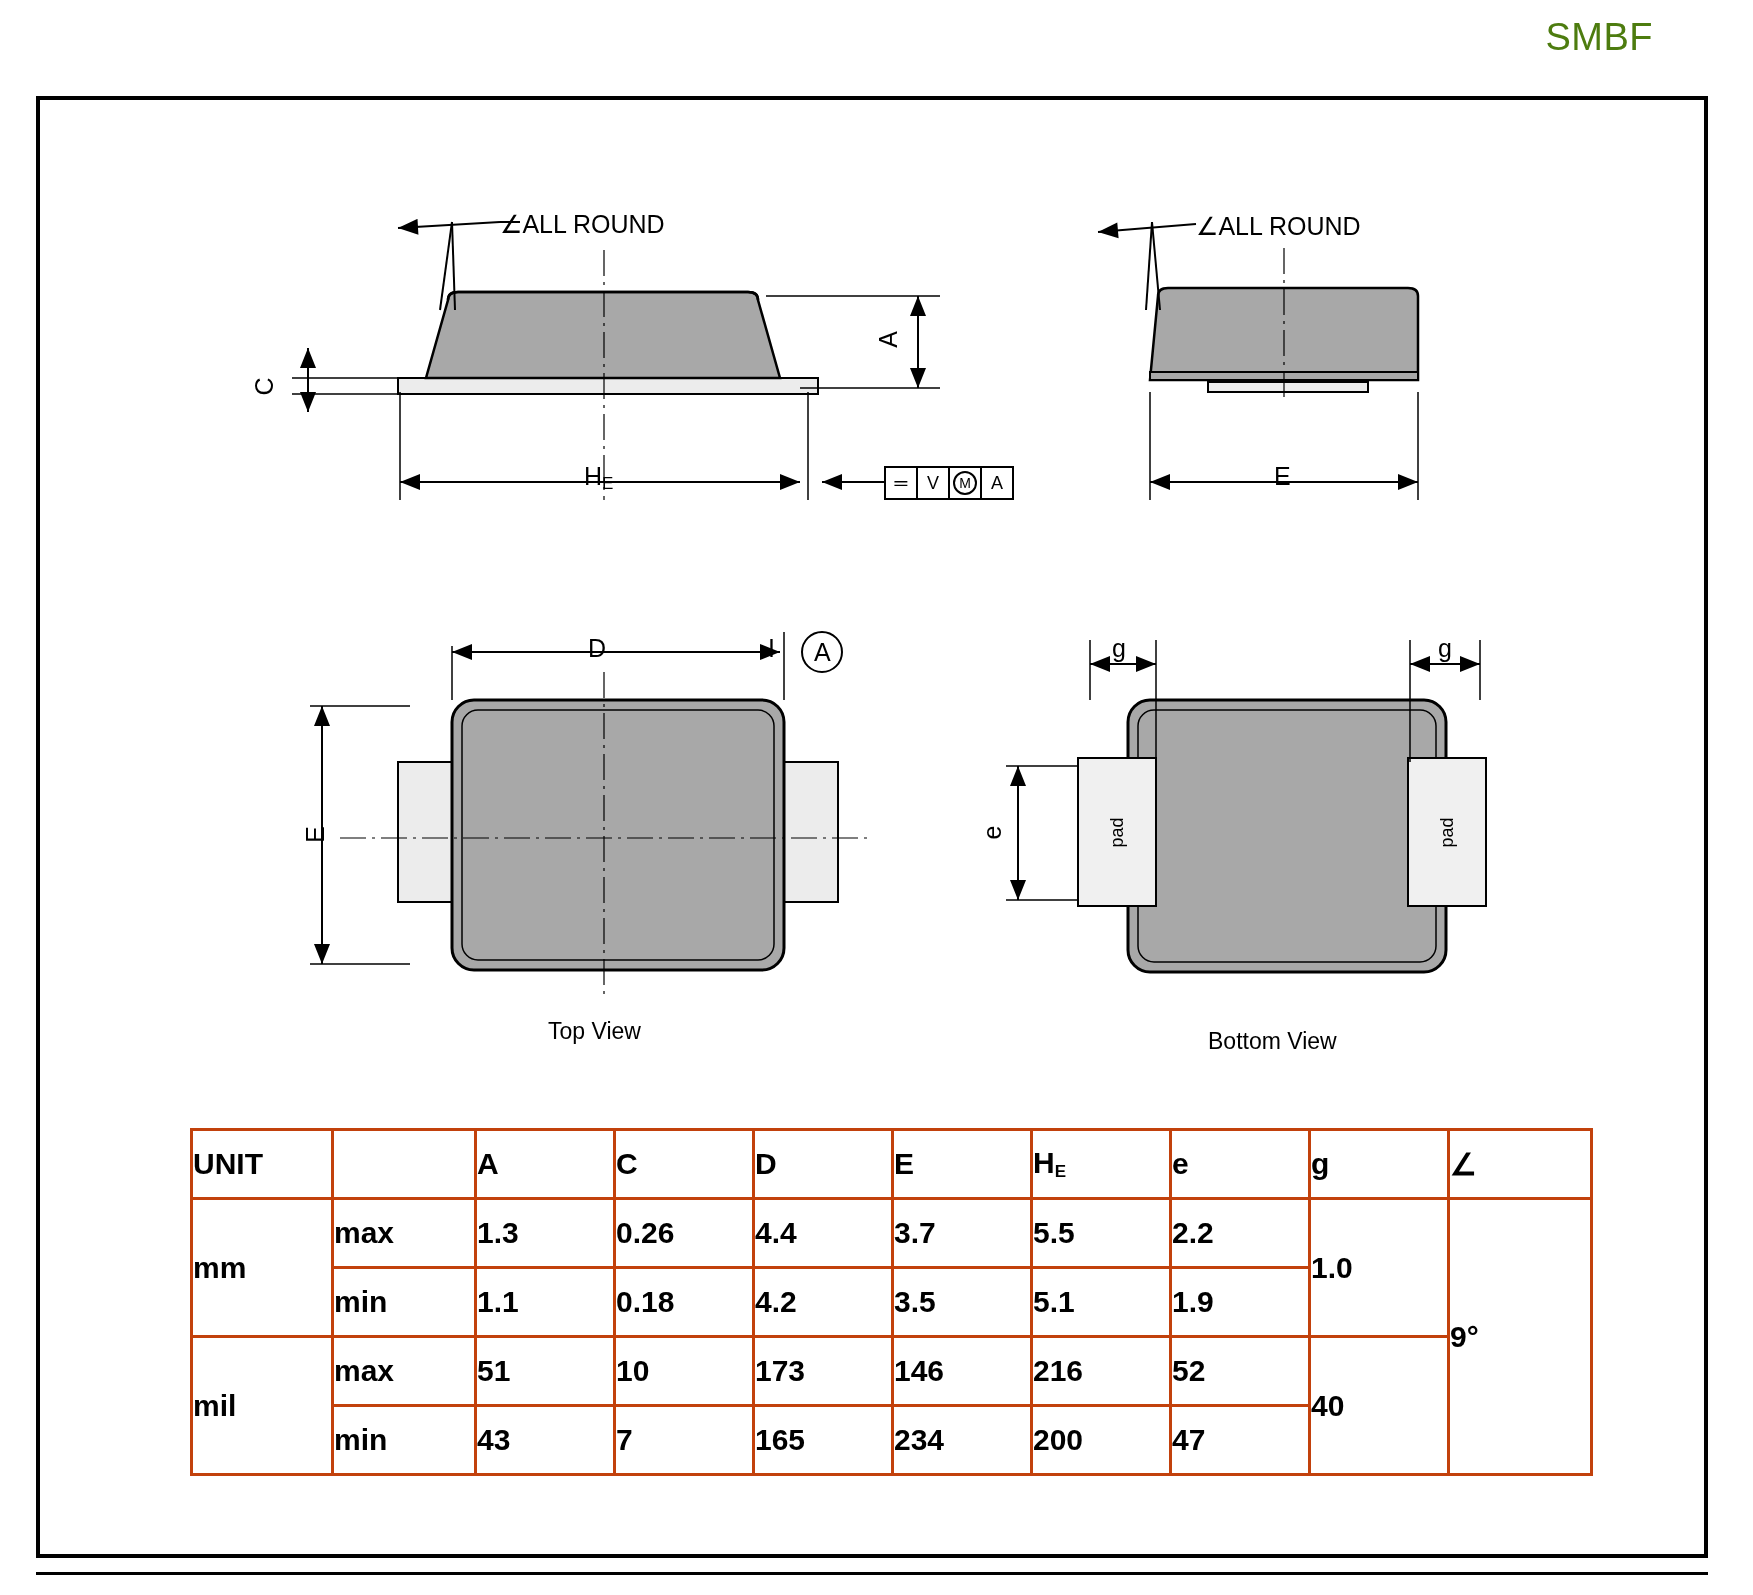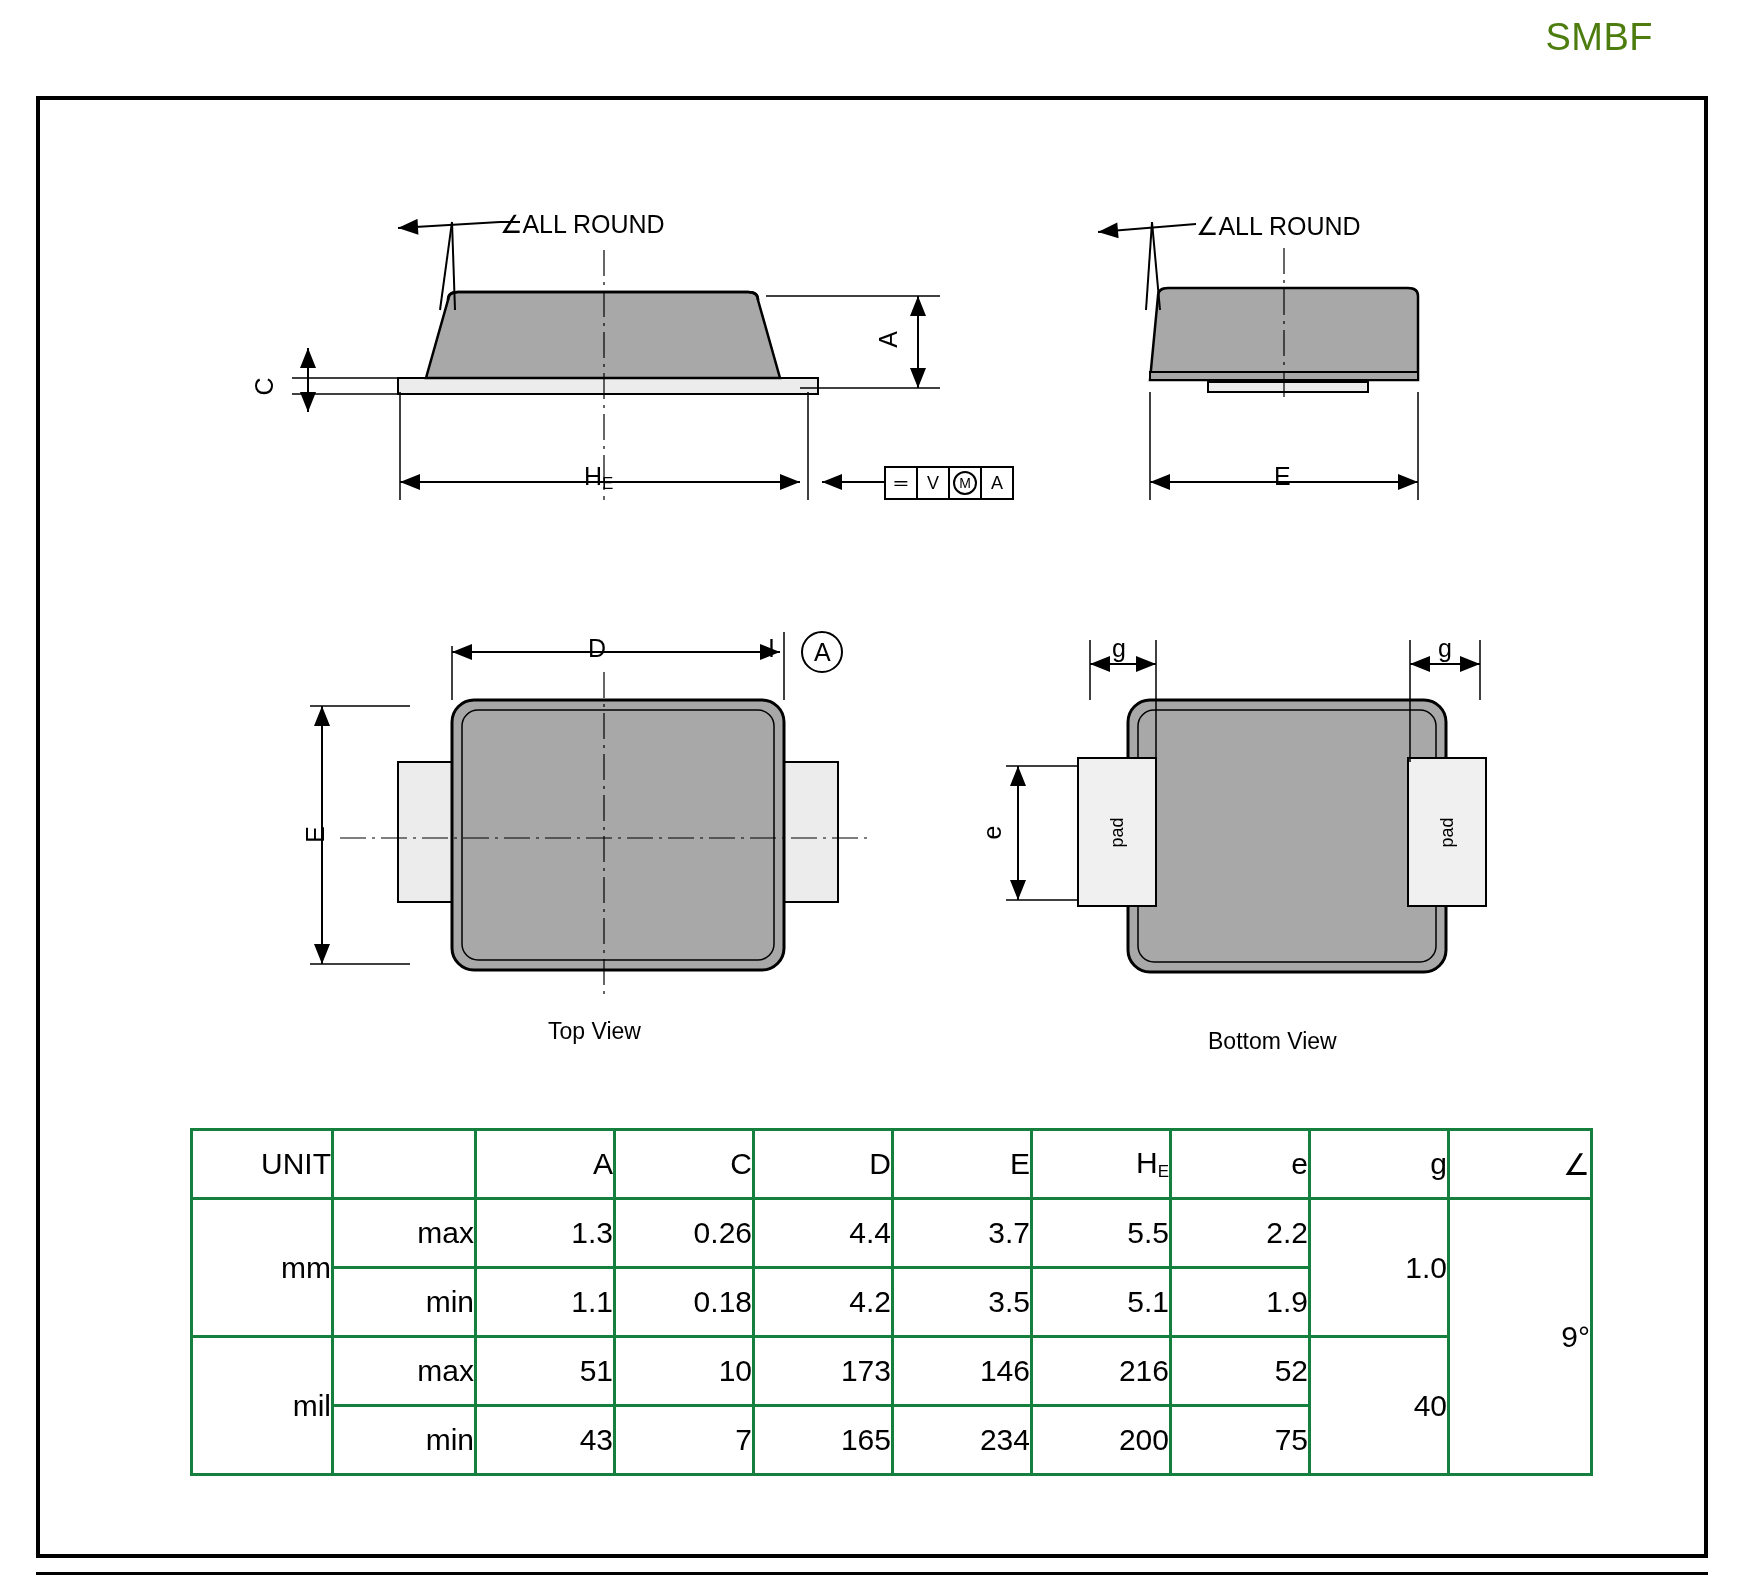--- a/index.html
+++ b/index.html
@@ -71,23 +71,23 @@
   }
   
   .dim-table {
     position: absolute;
     left: 190px;
     top: 1128px;
     border-collapse: collapse;
     table-layout: fixed;
   }
   .dim-table td, .dim-table th {
-    border: 3px solid #15803d;
-    text-align: right;
-    font-weight: normal;
+    border: 3px solid #c2410c;
+    text-align: left;
+    font-weight: bold;
     font-size: 30px;
     padding: 0;
     height: 66px;
   }
   .dim-table .c-unit { width: 138px; }
   .dim-table .c-mm   { width: 140px; }
   .dim-table .c-val  { width: 136px; }
   .dim-table .c-last { width: 140px; }
   .view-caption {
     position: absolute;
@@ -301,18 +301,18 @@
         <td>52</td>
         <td rowspan="2">40</td>
       </tr>
       <tr>
         <td>min</td>
         <td>43</td>
         <td>7</td>
         <td>165</td>
         <td>234</td>
         <td>200</td>
-        <td>75</td>
+        <td>47</td>
       </tr>
     </tbody>
   </table>
 
 </div>
 
 </body></html>

